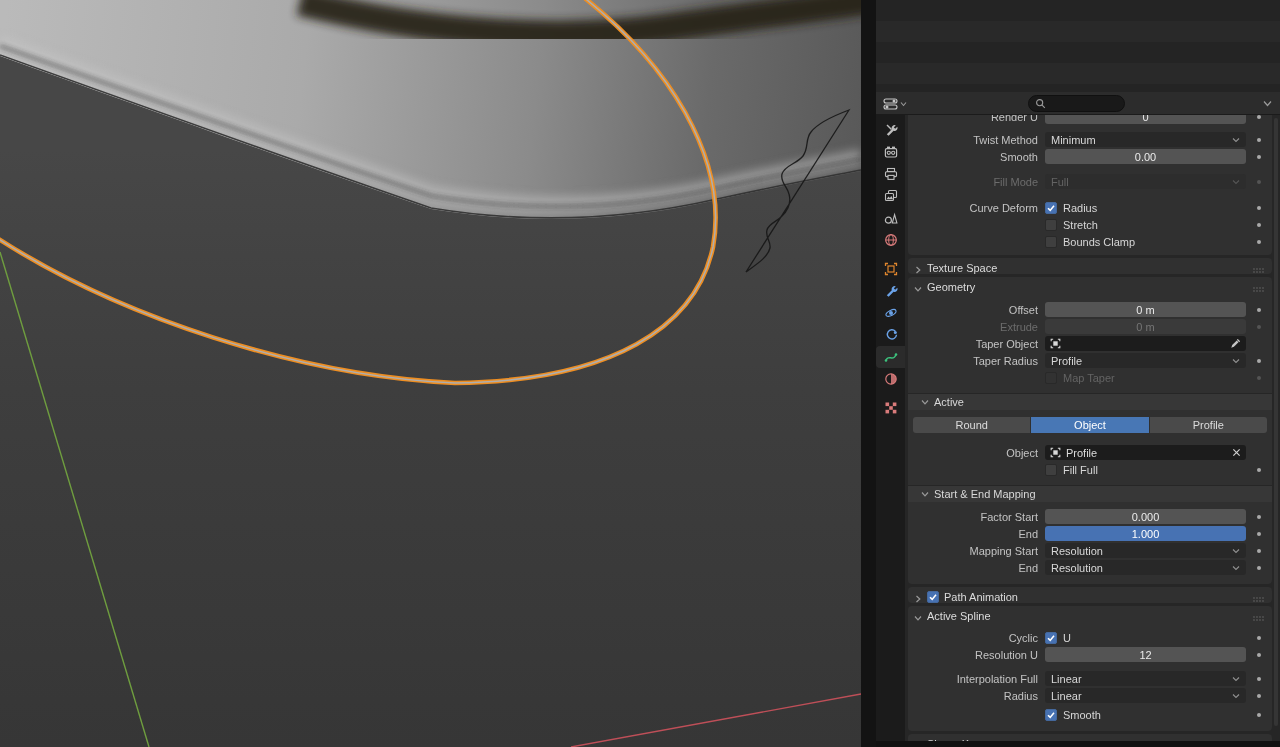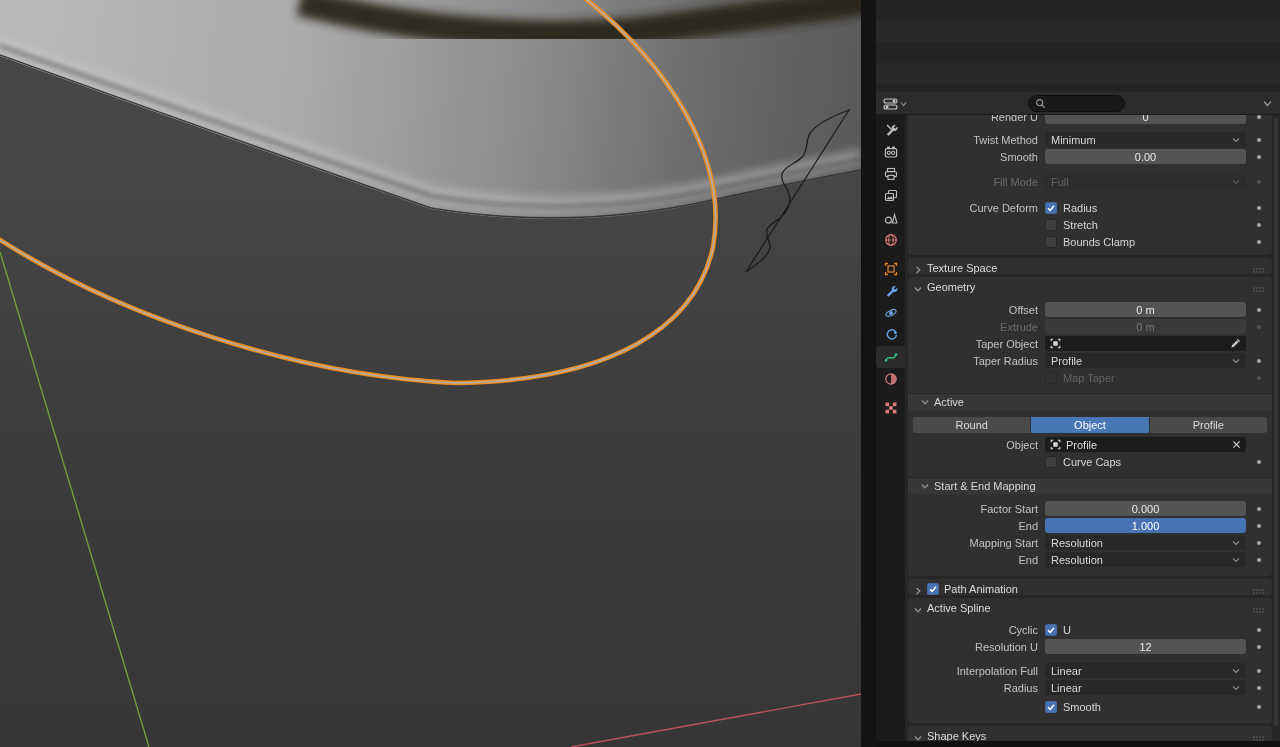--- a/index.html
+++ b/index.html
@@ -52,21 +52,21 @@
   .dd.dim { background:#2d2d2d; color:#636363; }
   .objfld { background:#1c1c1c; color:#dcdcdc; padding:0 5px; gap:5px; }
   .objfld .grow { flex:1; }
   .cb { width:12px; height:12px; flex:none; border-radius:2px; background:#3f3f3f; border:1px solid #292929;
         display:flex; align-items:center; justify-content:center; }
   .cb.checked { background:#4772b3; border-color:#44689c; }
   .cb.dim { background:#323232; }
   .cblabel { margin-left:6px; color:#d6d6d6; }
   .cblabel.dim { color:#636363; }
 
-  .tabsrow { display:flex; height:16px; margin:7px 5px 3px 5px; gap:1px; }
+  .tabsrow { display:flex; height:16px; margin:7px 5px 11px 5px; gap:1px; }
   .btab { flex:1; background:#4a4a4a; color:#dcdcdc; display:flex; align-items:center; justify-content:center; }
   .btab:first-child { border-radius:3px 0 0 3px; }
   .btab:last-child { border-radius:0 3px 3px 0; }
   .btab.sel { background:#4877b5; color:#fff; }
 
   .mt6 { margin-top:6px; } .mt7 { margin-top:7px; } .mt8 { margin-top:8px; } .mt9 { margin-top:9px; } .mt2 { margin-top:2px; }
   .pb5 { padding-bottom:5px; } .pb8 { padding-bottom:8px; } .pt4 { padding-top:4px; }
   .box.first { margin-top:-11px; }
   .sthumb { position:absolute; right:2px; top:3px; width:4px; height:608px; background:#424242; border-radius:2px; opacity:.55; }
 
@@ -479,21 +479,21 @@
               <path d="M1.5 1.5 L8.5 8.5 M8.5 1.5 L1.5 8.5" stroke="#cfcfcf" stroke-width="1.3"></path>
             </svg>
           </div>
             </div>
           <div class="dz"></div>
         </div>
         <div class="row">
           <span class="lbl"></span>
           <div class="fz">
             <span class="cb"></span>
-            <span class="cblabel">Curve Caps</span>
+            <span class="cblabel">Fill Full</span>
           </div>
           <div class="dz">
               <span class="dot"></span>
             </div>
         </div>
 
         <div class="subhead">
           <svg width="8" height="8" viewBox="0 0 8 8">
               <path d="M1 2.5 L4 5.8 L7 2.5" stroke="#9a9a9a" stroke-width="1.2" fill="none"></path>
             </svg>

